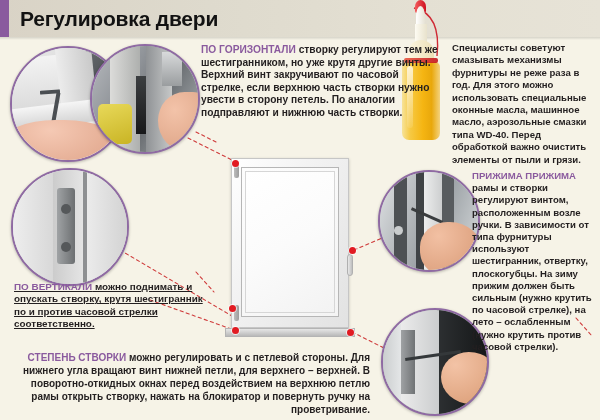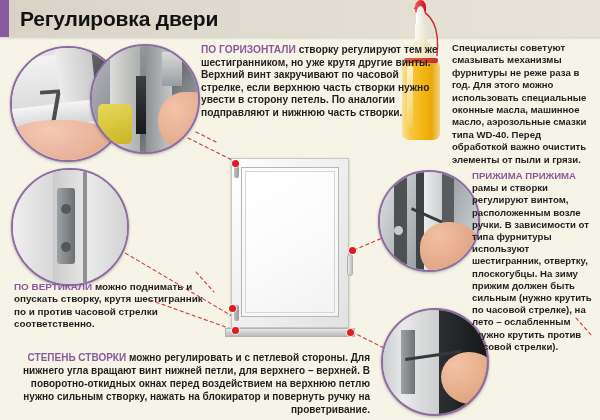--- a/index.html
+++ b/index.html
@@ -38,21 +38,21 @@
   #txt-horizontal{
     left:201px;top:44px;width:243px;
     font-size:10.2px;line-height:12.6px;font-weight:bold;text-align:left;
   }
   #txt-lubricate{
     left:452px;top:42px;width:144px;
     font-size:9.6px;line-height:12.4px;font-weight:bold;text-align:left;
   }
   #txt-vertical{
     left:14px;top:281px;width:196px;
-    font-size:9.9px;line-height:12.4px;font-weight:bold;text-align:left;
+    font-size:9.9px;line-height:12.4px;font-weight:bold;text-align:left;text-decoration:underline;
   }
   #txt-pressure{
     left:472px;top:170px;width:126px;
     font-size:9.6px;line-height:12.2px;font-weight:bold;text-align:left;
   }
   #txt-clamp{
     left:6px;top:352px;width:364px;
     font-size:10px;line-height:12.9px;font-weight:bold;text-align:right;
   }
 
@@ -379,16 +379,16 @@
 
   <div class="tblock" id="txt-vertical">
     <span class="hl">ПО ВЕРТИКАЛИ</span><span class="bd"> можно поднимать и опускать створку, крутя шестигранник по и против часовой стрелки соответственно.</span>
   </div>
 
   <div class="tblock" id="txt-pressure">
     <span class="hl">ПРИЖИМА ПРИЖИМА</span><span class="bd"> рамы и створки регулируют винтом, расположенным возле ручки. В зависимости от типа фурнитуры используют шестигранник, отвертку, плоскогубцы. На зиму прижим должен быть сильным (нужно крутить по часовой стрелке), на лето – ослабленным (нужно крутить против часовой стрелки).</span>
   </div>
 
   <div class="tblock" id="txt-clamp">
-    <span class="hl">СТЕПЕНЬ СТВОРКИ</span><span class="bd"> можно регулировать и с петлевой стороны. Для нижнего угла вращают винт нижней петли, для верхнего – верхней. В поворотно-откидных окнах перед воздействием на верхнюю петлю нужно сильным створку, нажать на блокиратор и повернуть ручку на проветривание.</span>
+    <span class="hl">СТЕПЕНЬ СТВОРКИ</span><span class="bd"> можно регулировать и с петлевой стороны. Для нижнего угла вращают винт нижней петли, для верхнего – верхней. В поворотно-откидных окнах перед воздействием на верхнюю петлю рамы открыть створку, нажать на блокиратор и повернуть ручку на проветривание.</span>
   </div>
 
 </div>
 
 </body></html>

